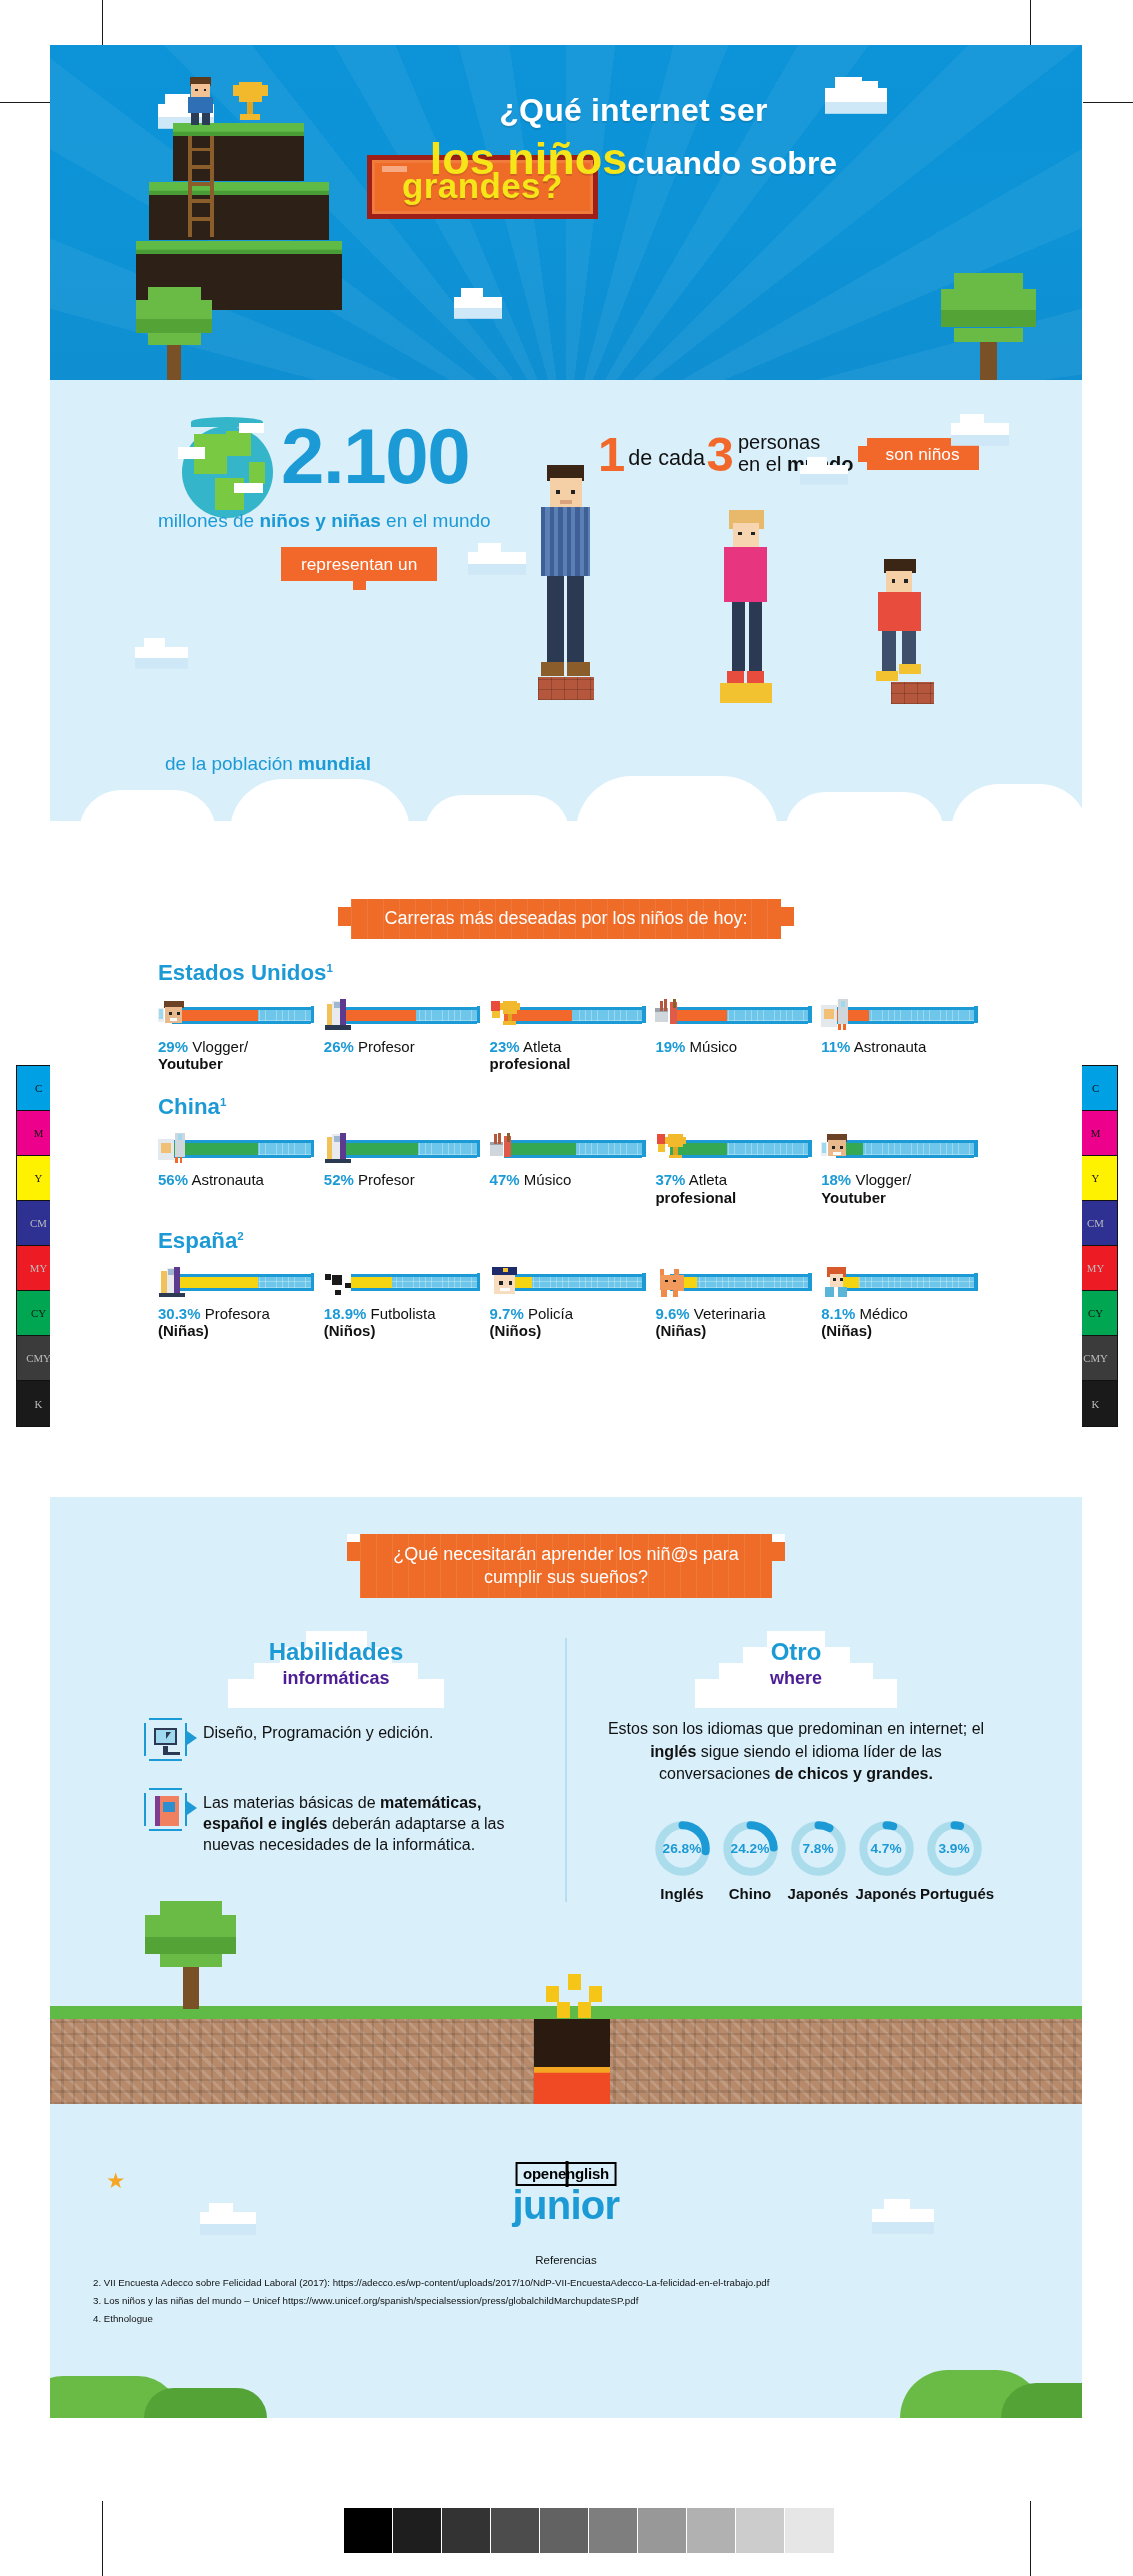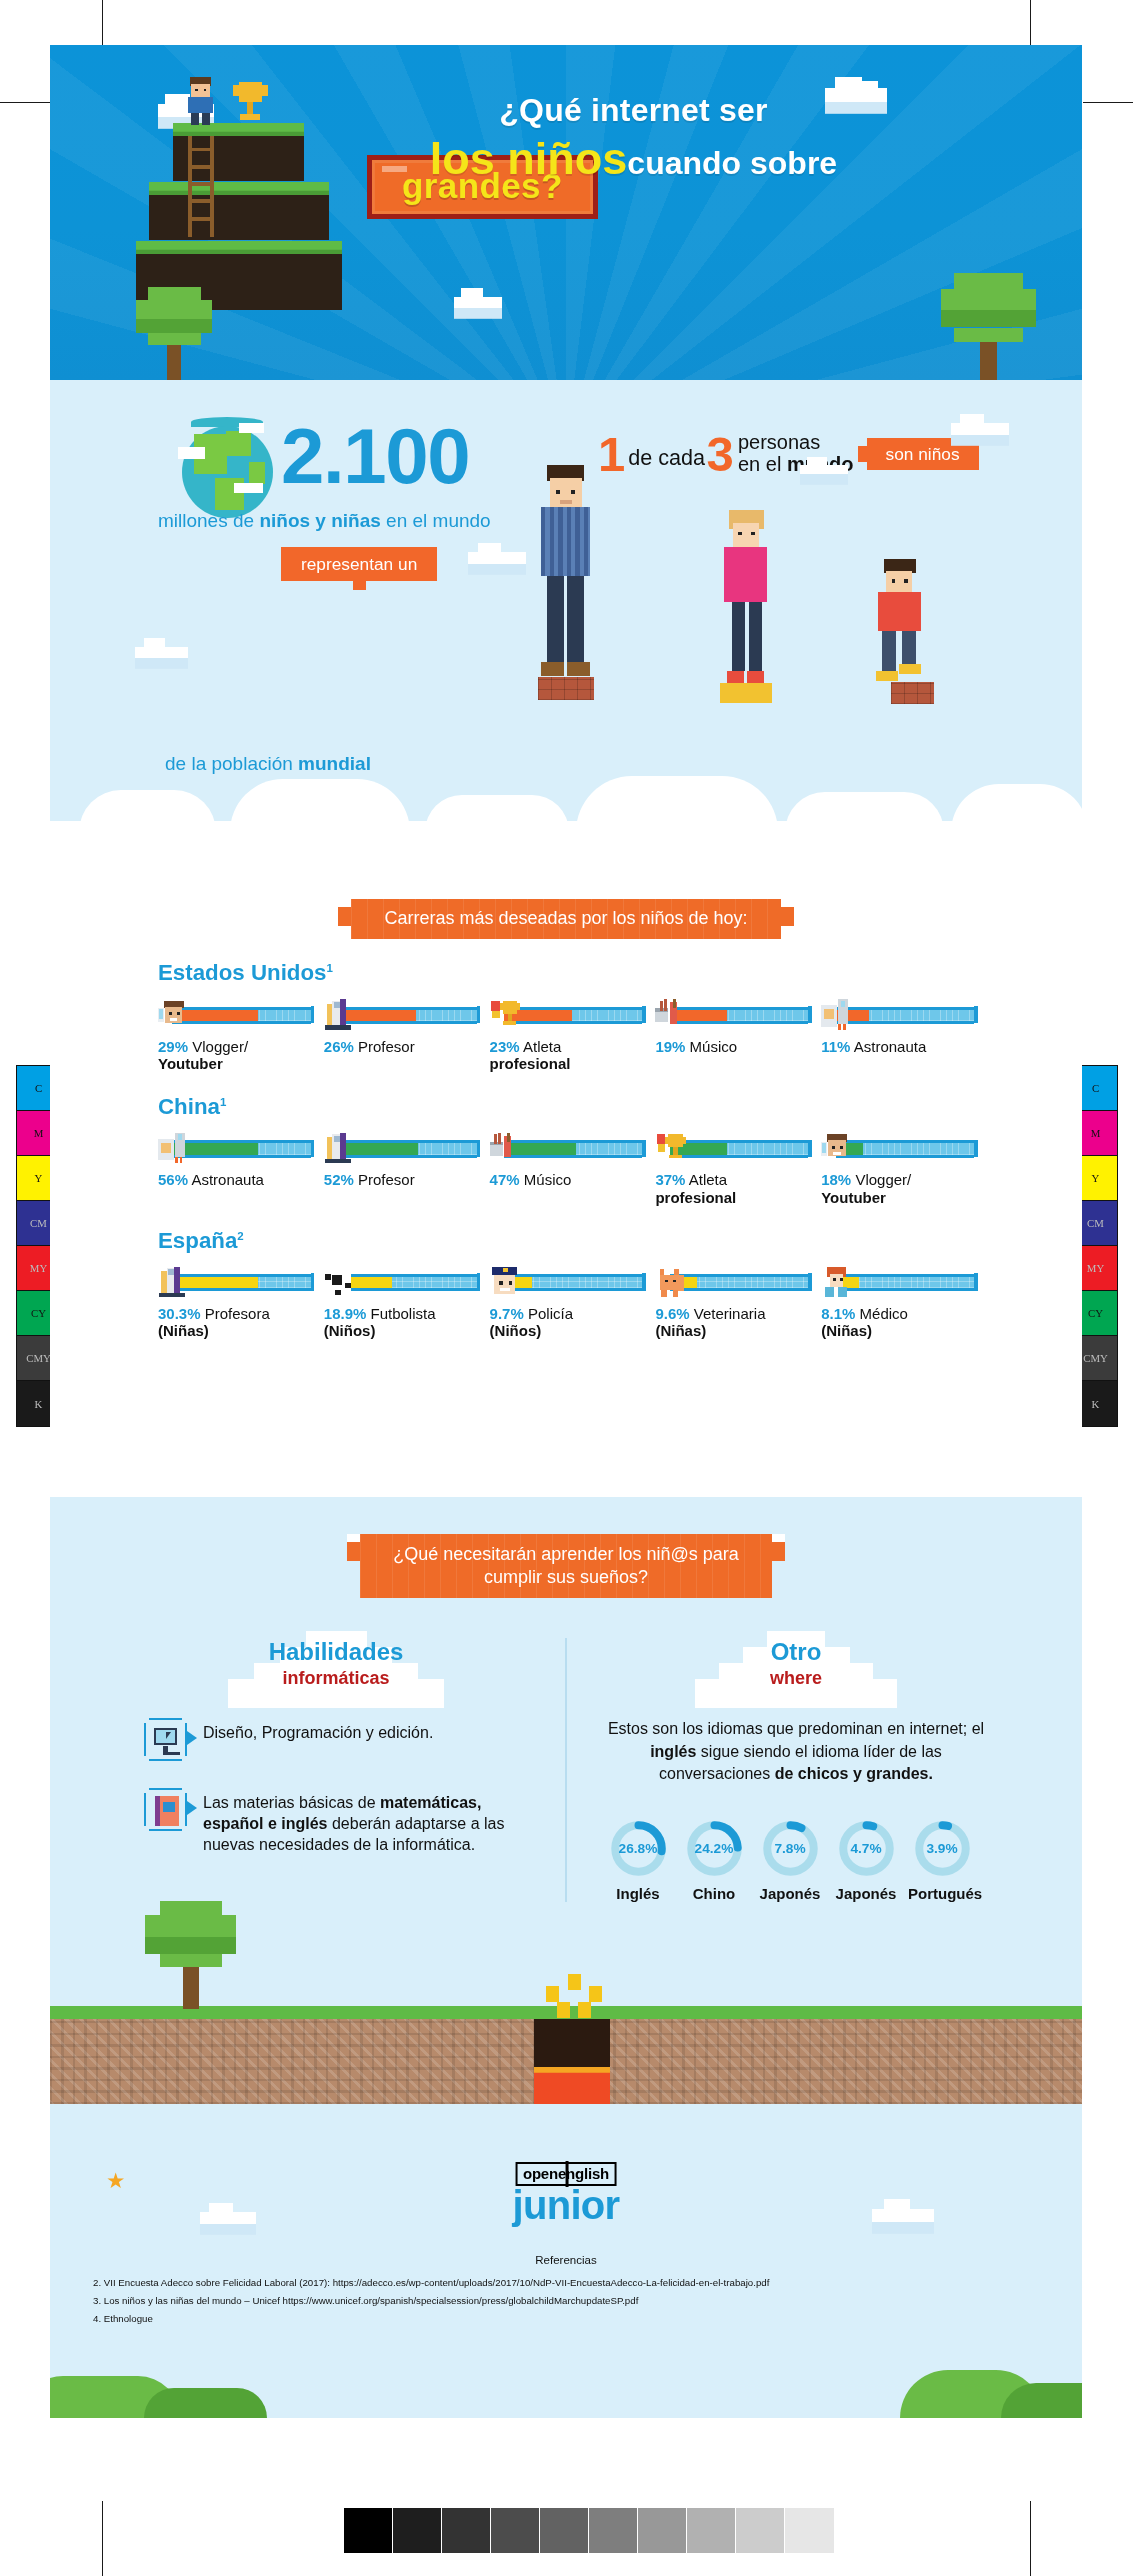--- a/index.html
+++ b/index.html
@@ -265,21 +265,21 @@
 
   .two-col {
     display: flex; margin-top: 40px; padding: 0 94px;
   }
   .col { flex: 1; position: relative; }
   .col.left { padding-right: 37px; }
   .col.right { padding-left: 37px; border-left: 2.2px solid #b8ddf0; }
 
   .col-head { text-align: center; margin-bottom: 29px; position: relative; }
   .col-head .big { font-size: 24px; font-weight: bold; color: #1c9ad6; }
-  .col-head .small { font-size: 18px; font-weight: bold; color: #b91c1c; margin-top: 2.2px; }
+  .col-head .small { font-size: 18px; font-weight: bold; color: #4c1d95; margin-top: 2.2px; }
   .head-cloud {
     position: absolute; left: 50%; top: -7.2px; transform: translateX(-50%);
     z-index: -1;
   }
   .head-cloud span { position: absolute; background: #fff; }
 
   .bullet { display: flex; align-items: flex-start; margin-bottom: 27px; }
   .bullet-icon {
     position: relative; flex: 0 0 auto;
     width: 43px; height: 43px; margin-right: 16px;
@@ -295,21 +295,21 @@
     border-left: 10px solid #1c9ad6;
   }
   .bullet-icon .glyph { position: absolute; inset: 6.5px; }
   .bullet-text { font-size: 16px; color: #111; line-height: 1.32; padding-top: 4.3px; }
   .bullet-text b { font-weight: bold; }
 
   .lang-intro {
     text-align: center; font-size: 16px; color: #111; line-height: 1.42;
   }
   .lang-intro b { font-weight: bold; }
-  .lang-row { display: flex; justify-content: flex-start; margin-top: 32px; gap: 8px; }
+  .lang-row { display: flex; justify-content: flex-end; margin-top: 32px; }
   .lang-item { text-align: center; width: 68px; }
   .lang-donut { position: relative; width: 61px; height: 61px; margin: 0 auto; }
   .lang-donut .lp {
     position: absolute; inset: 0; display: flex; align-items: center; justify-content: center;
     font-size: 13.7px; font-weight: bold; color: #1c9ad6;
   }
   .lang-name { margin-top: 5.8px; font-size: 15px; font-weight: bold; color: #111; }
 
   
   .ground {

